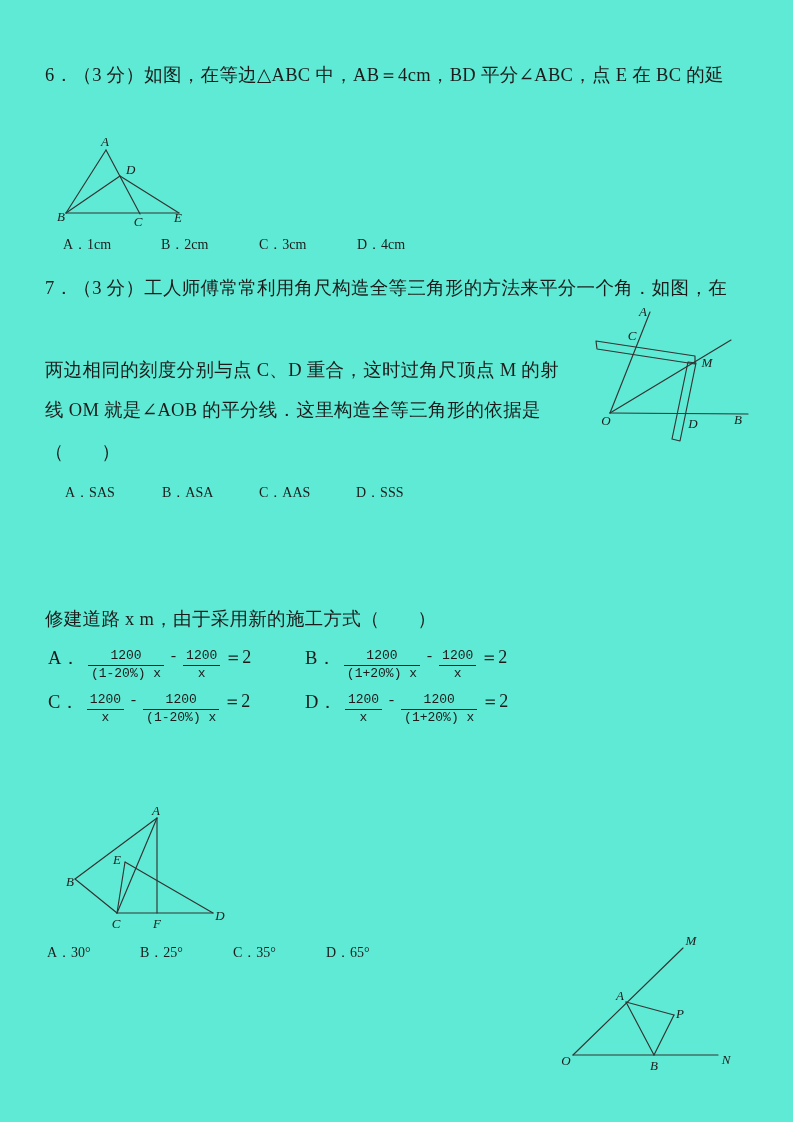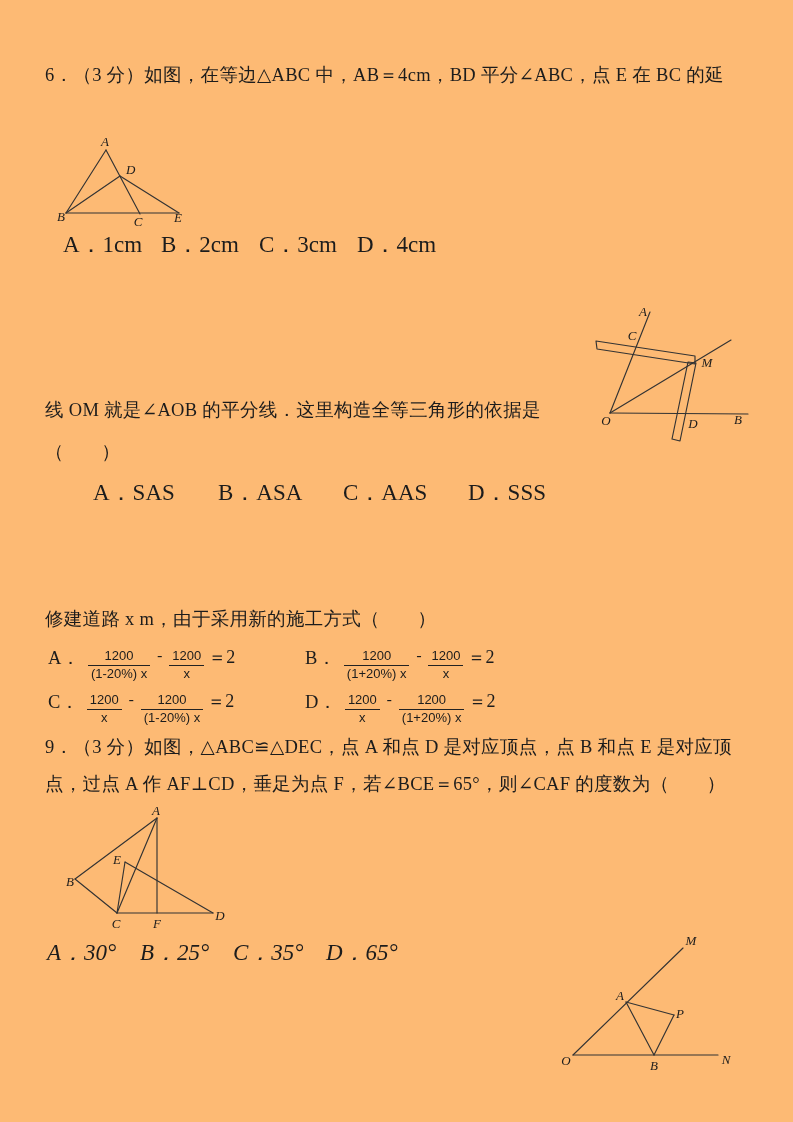--- a/index.html
+++ b/index.html
@@ -1,44 +1,44 @@
 <!DOCTYPE html>
 <html><head>
 <meta charset="utf-8">
 <style>
   html,body{margin:0;padding:0;}
   body{
     width:793px;height:1122px;background:#ffffff;position:relative;
     font-family:"Liberation Serif","DejaVu Serif",serif;color:#1c1c1c;
     overflow:hidden;
   }
-  .page{position:absolute;left:0;top:0;width:793px;height:1122px;background:#fdba74;}
+  .page{position:absolute;left:0;top:0;width:793px;height:1122px;background:#5eead4;}
   .tl{
     position:absolute;left:45px;font-size:18.5px;line-height:24px;
     white-space:pre;letter-spacing:0.3px;
   }
-  .opts{position:absolute;display:flex;font-size:23px;line-height:24px;}
+  .opts{position:absolute;display:flex;font-size:14px;line-height:24px;}
   .opt{display:inline-block;}
   .opt.w98{min-width:98px;}
-  .opt.w97{min-width:97px;margin-left:28px;}
-  .opt.w93{min-width:93px;font-style:italic;}
+  .opt.w97{min-width:97px;}
+  .opt.w93{min-width:93px;}
   .figsvg{position:absolute;left:0;top:0;overflow:visible;}
   .figsvg path, .figsvg line, .figsvg polygon{
     stroke:#333333;stroke-width:1.15;fill:none;stroke-linecap:round;stroke-linejoin:round;
   }
   .figsvg text{
     font-family:"Liberation Serif","DejaVu Serif",serif;
     font-style:italic;font-size:13px;fill:#1c1c1c;stroke:none;
   }
   .eqrow{position:absolute;left:48px;display:flex;align-items:center;height:46px;}
   .eq-item{display:flex;align-items:center;width:257px;}
   .eq-item .lbl{font-size:18.5px;margin-right:8px;}
   .frac{
     display:inline-flex;flex-direction:column;text-align:center;
-    font-family:Liberation Sans, sans-serif;
+    font-family:Liberation Mono, monospace;
     font-size:13px;line-height:1.3;margin-top:16px;
   }
   .frac .num{border-bottom:1.4px solid #222;padding:0 3px;}
   .frac .den{padding:0 3px;}
   .min{margin:0 5px;font-size:15px;font-family:"Liberation Mono","DejaVu Sans Mono",monospace;}
   .rhs{font-size:18px;margin-left:4px;}
 </style>
 </head>
 <body>
 
@@ -46,20 +46,22 @@
 
   <div class="tl" style="top:63px">6．（3 分）如图，在等边△ABC 中，AB＝4cm，BD 平分∠ABC，点 E 在 BC 的延</div>
 
   <div class="opts" style="top:233px;left:63px">
     <span class="opt w98">A．1cm</span>
     <span class="opt w98">B．2cm</span>
     <span class="opt w98">C．3cm</span>
     <span class="opt w98">D．4cm</span>
   </div>
 
+  <div class="tl" style="top:276px">7．（3 分）工人师傅常常利用角尺构造全等三角形的方法来平分一个角．如图，在</div>
+  <div class="tl" style="top:358px">两边相同的刻度分别与点 C、D 重合，这时过角尺顶点 M 的射</div>
   <div class="tl" style="top:398px">线 OM 就是∠AOB 的平分线．这里构造全等三角形的依据是</div>
   <div class="tl" style="top:440px">（　　）</div>
 
   <div class="opts" style="top:481px;left:65px">
     <span class="opt w97">A．SAS</span>
     <span class="opt w97">B．ASA</span>
     <span class="opt w97">C．AAS</span>
     <span class="opt w97">D．SSS</span>
   </div>
 
@@ -116,22 +118,20 @@
       </span>
       <span class="min">-</span>
       <span class="frac">
         <span class="num">1200</span>
         <span class="den">(1+20%) x</span>
       </span>
       <span class="rhs">＝2</span>
     </div>
   </div>
 
-  <div class="tl" style="top:735px">9．（3 分）如图，△ABC≌△DEC，点 A 和点 D 是对应顶点，点 B 和点 E 是对应顶</div>
-  <div class="tl" style="top:772px">点，过点 A 作 AF⊥CD，垂足为点 F，若∠BCE＝65°，则∠CAF 的度数为（　　）</div>
 
   <div class="opts" style="top:941px;left:47px">
     <span class="opt w93">A．30°</span>
     <span class="opt w93">B．25°</span>
     <span class="opt w93">C．35°</span>
     <span class="opt w93">D．65°</span>
   </div>
 
   <svg class="figsvg" width="793" height="1122" viewBox="0 0 793 1122">
 

